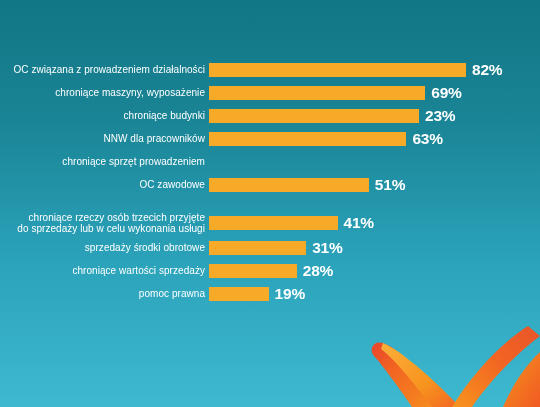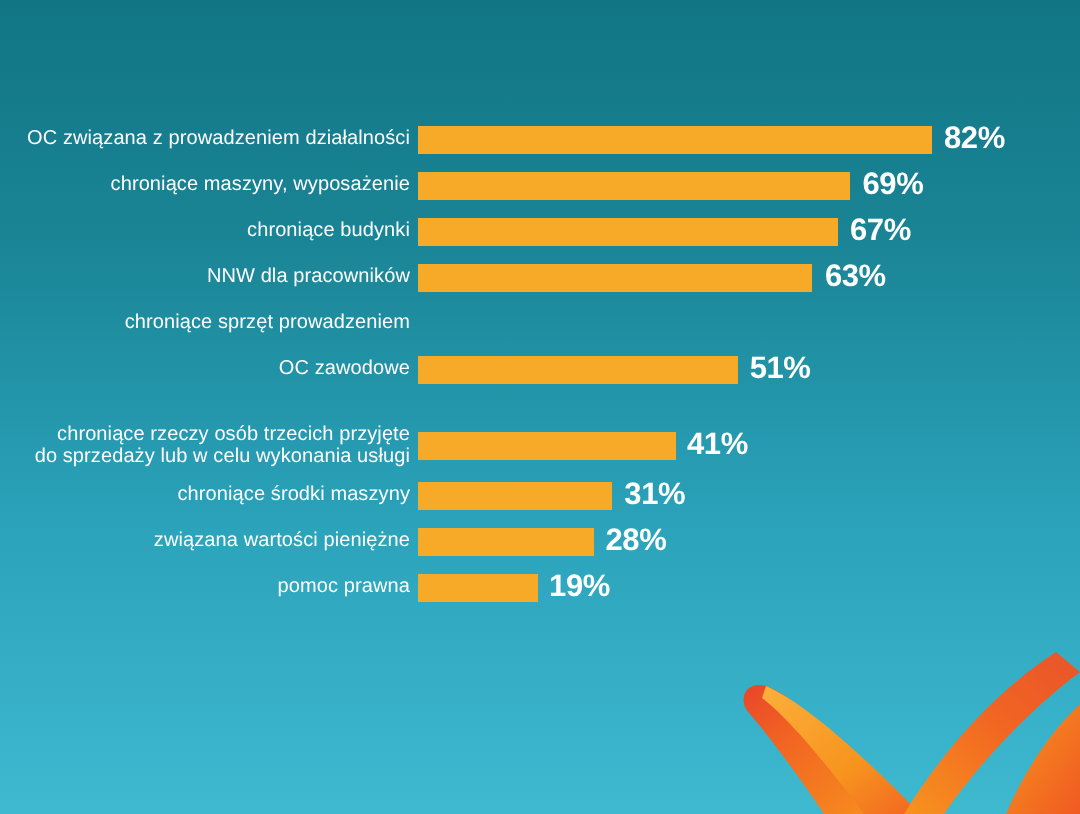--- a/index.html
+++ b/index.html
@@ -136,21 +136,21 @@
         <div class="label">chroniące maszyny, wyposażenie</div>
         <div class="bar-area">
           <div class="bar" style="width: 216.256px; background: rgb(247, 169, 40);"></div>
           <div class="value">69%</div>
         </div>
       </div>
       <div class="row">
         <div class="label">chroniące budynki</div>
         <div class="bar-area">
           <div class="bar" style="width: 209.988px; background: rgb(247, 169, 40);"></div>
-          <div class="value">67%</div>
+          <div class="value">23%</div>
         </div>
       </div>
       <div class="row">
         <div class="label">NNW dla pracowników</div>
         <div class="bar-area">
           <div class="bar" style="width: 197.451px; background: rgb(247, 169, 40);"></div>
           <div class="value">63%</div>
         </div>
       </div>
       <div class="row">
@@ -165,28 +165,28 @@
       </div>
       <div class="row tall">
         <div class="label">chroniące rzeczy osób trzecich przyjęte
 do sprzedaży lub w celu wykonania usługi</div>
         <div class="bar-area">
           <div class="bar" style="width: 128.5px; background: rgb(247, 169, 40);"></div>
           <div class="value">41%</div>
         </div>
       </div>
       <div class="row">
-        <div class="label">chroniące środki maszyny</div>
+        <div class="label">sprzedaży środki obrotowe</div>
         <div class="bar-area">
           <div class="bar" style="width: 97.1585px; background: rgb(247, 169, 40);"></div>
           <div class="value">31%</div>
         </div>
       </div>
       <div class="row">
-        <div class="label">związana wartości pieniężne</div>
+        <div class="label">chroniące wartości sprzedaży</div>
         <div class="bar-area">
           <div class="bar" style="width: 87.7561px; background: rgb(247, 169, 40);"></div>
           <div class="value">28%</div>
         </div>
       </div>
       <div class="row">
         <div class="label">pomoc prawna</div>
         <div class="bar-area">
           <div class="bar" style="width: 59.5488px; background: rgb(247, 169, 40);"></div>
           <div class="value">19%</div>

